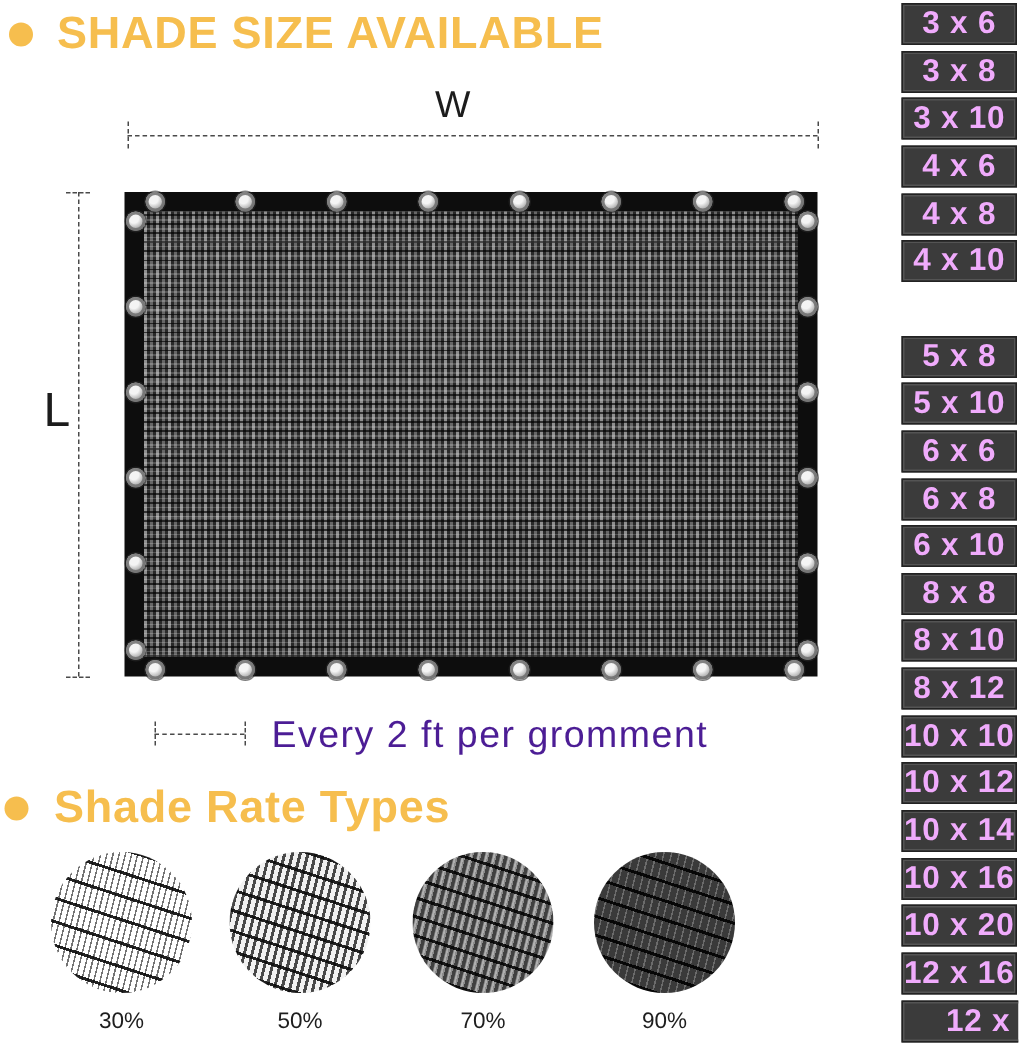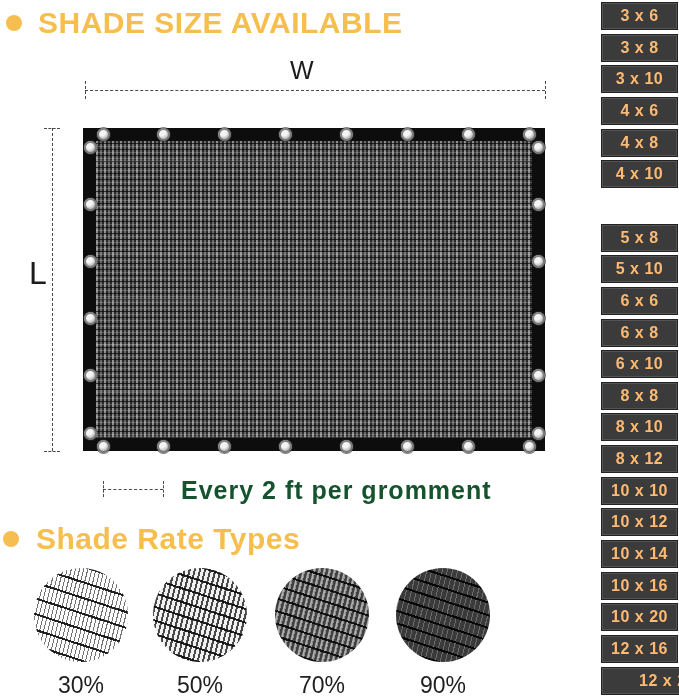--- a/index.html
+++ b/index.html
@@ -46,28 +46,28 @@
     position:absolute;width:13px;height:13px;border-radius:50%;
     background:radial-gradient(circle at 40% 35%, #f4f4f4 0 28%, #b9b9b9 55%, #8f8f8f 75%, #d8d8d8 100%);
     box-shadow:inset 0 0 0 2px rgba(110,110,110,.85), 0 0 0 1px rgba(40,40,40,.6);
   }
 
   
   #note-line{left:103px;top:489px;width:60px;}
   #note-tick-l{left:103px;top:481px;height:16px;}
   #note-tick-r{left:163px;top:481px;height:16px;}
   #note-text{
-    position:absolute;left:181px;top:476px;font-size:25px;color:#14532d;
-    letter-spacing:1px;font-weight:700;
+    position:absolute;left:181px;top:476px;font-size:25px;color:#4c1d95;
+    letter-spacing:1px;font-weight:400;
   }
 
   
   .rate-item{position:absolute;width:94px;text-align:center;}
   .rate-circle{width:94px;height:94px;border-radius:50%;}
-  .rate-label{margin-top:10px;font-size:23px;color:#1e1e1e;}
+  .rate-label{margin-top:10px;font-size:15px;color:#1e1e1e;}
   #rate-0{left:34px;top:568px;}
   #rate-1{left:153px;top:568px;}
   #rate-2{left:275px;top:568px;}
   #rate-3{left:396px;top:568px;}
   .s30{background:
       repeating-linear-gradient(18deg, rgba(10,10,10,.9) 0 2px, transparent 2px 15px),
       repeating-linear-gradient(104deg, rgba(0,0,0,.55) 0 1px, transparent 1px 4px),
       #ffffff;}
   .s50{background:
       repeating-linear-gradient(18deg, rgba(10,10,10,.9) 0 2px, transparent 2px 13px),
@@ -81,21 +81,21 @@
       repeating-linear-gradient(18deg, rgba(0,0,0,.9) 0 2px, transparent 2px 12px),
       repeating-linear-gradient(104deg, rgba(255,255,255,.25) 0 1px, transparent 1px 5px),
       #3a3a3a;}
 
   
   .size-list{position:absolute;left:601px;top:0;width:78px;height:698px;}
   .chip{
     position:absolute;left:0;width:75px;height:26px;
     background:#3b3b3b;border:1px solid #222;
     box-shadow:inset 0 0 0 1px #545454;
-    color:#fdba74;font-weight:700;font-size:16px;
+    color:#f0abfc;font-weight:700;font-size:21px;
     display:flex;align-items:center;justify-content:center;
     letter-spacing:.5px;
   }
 </style>
 </head>
 <body>
 
 <div class="stage">
 
   <div class="heading" id="h1">

